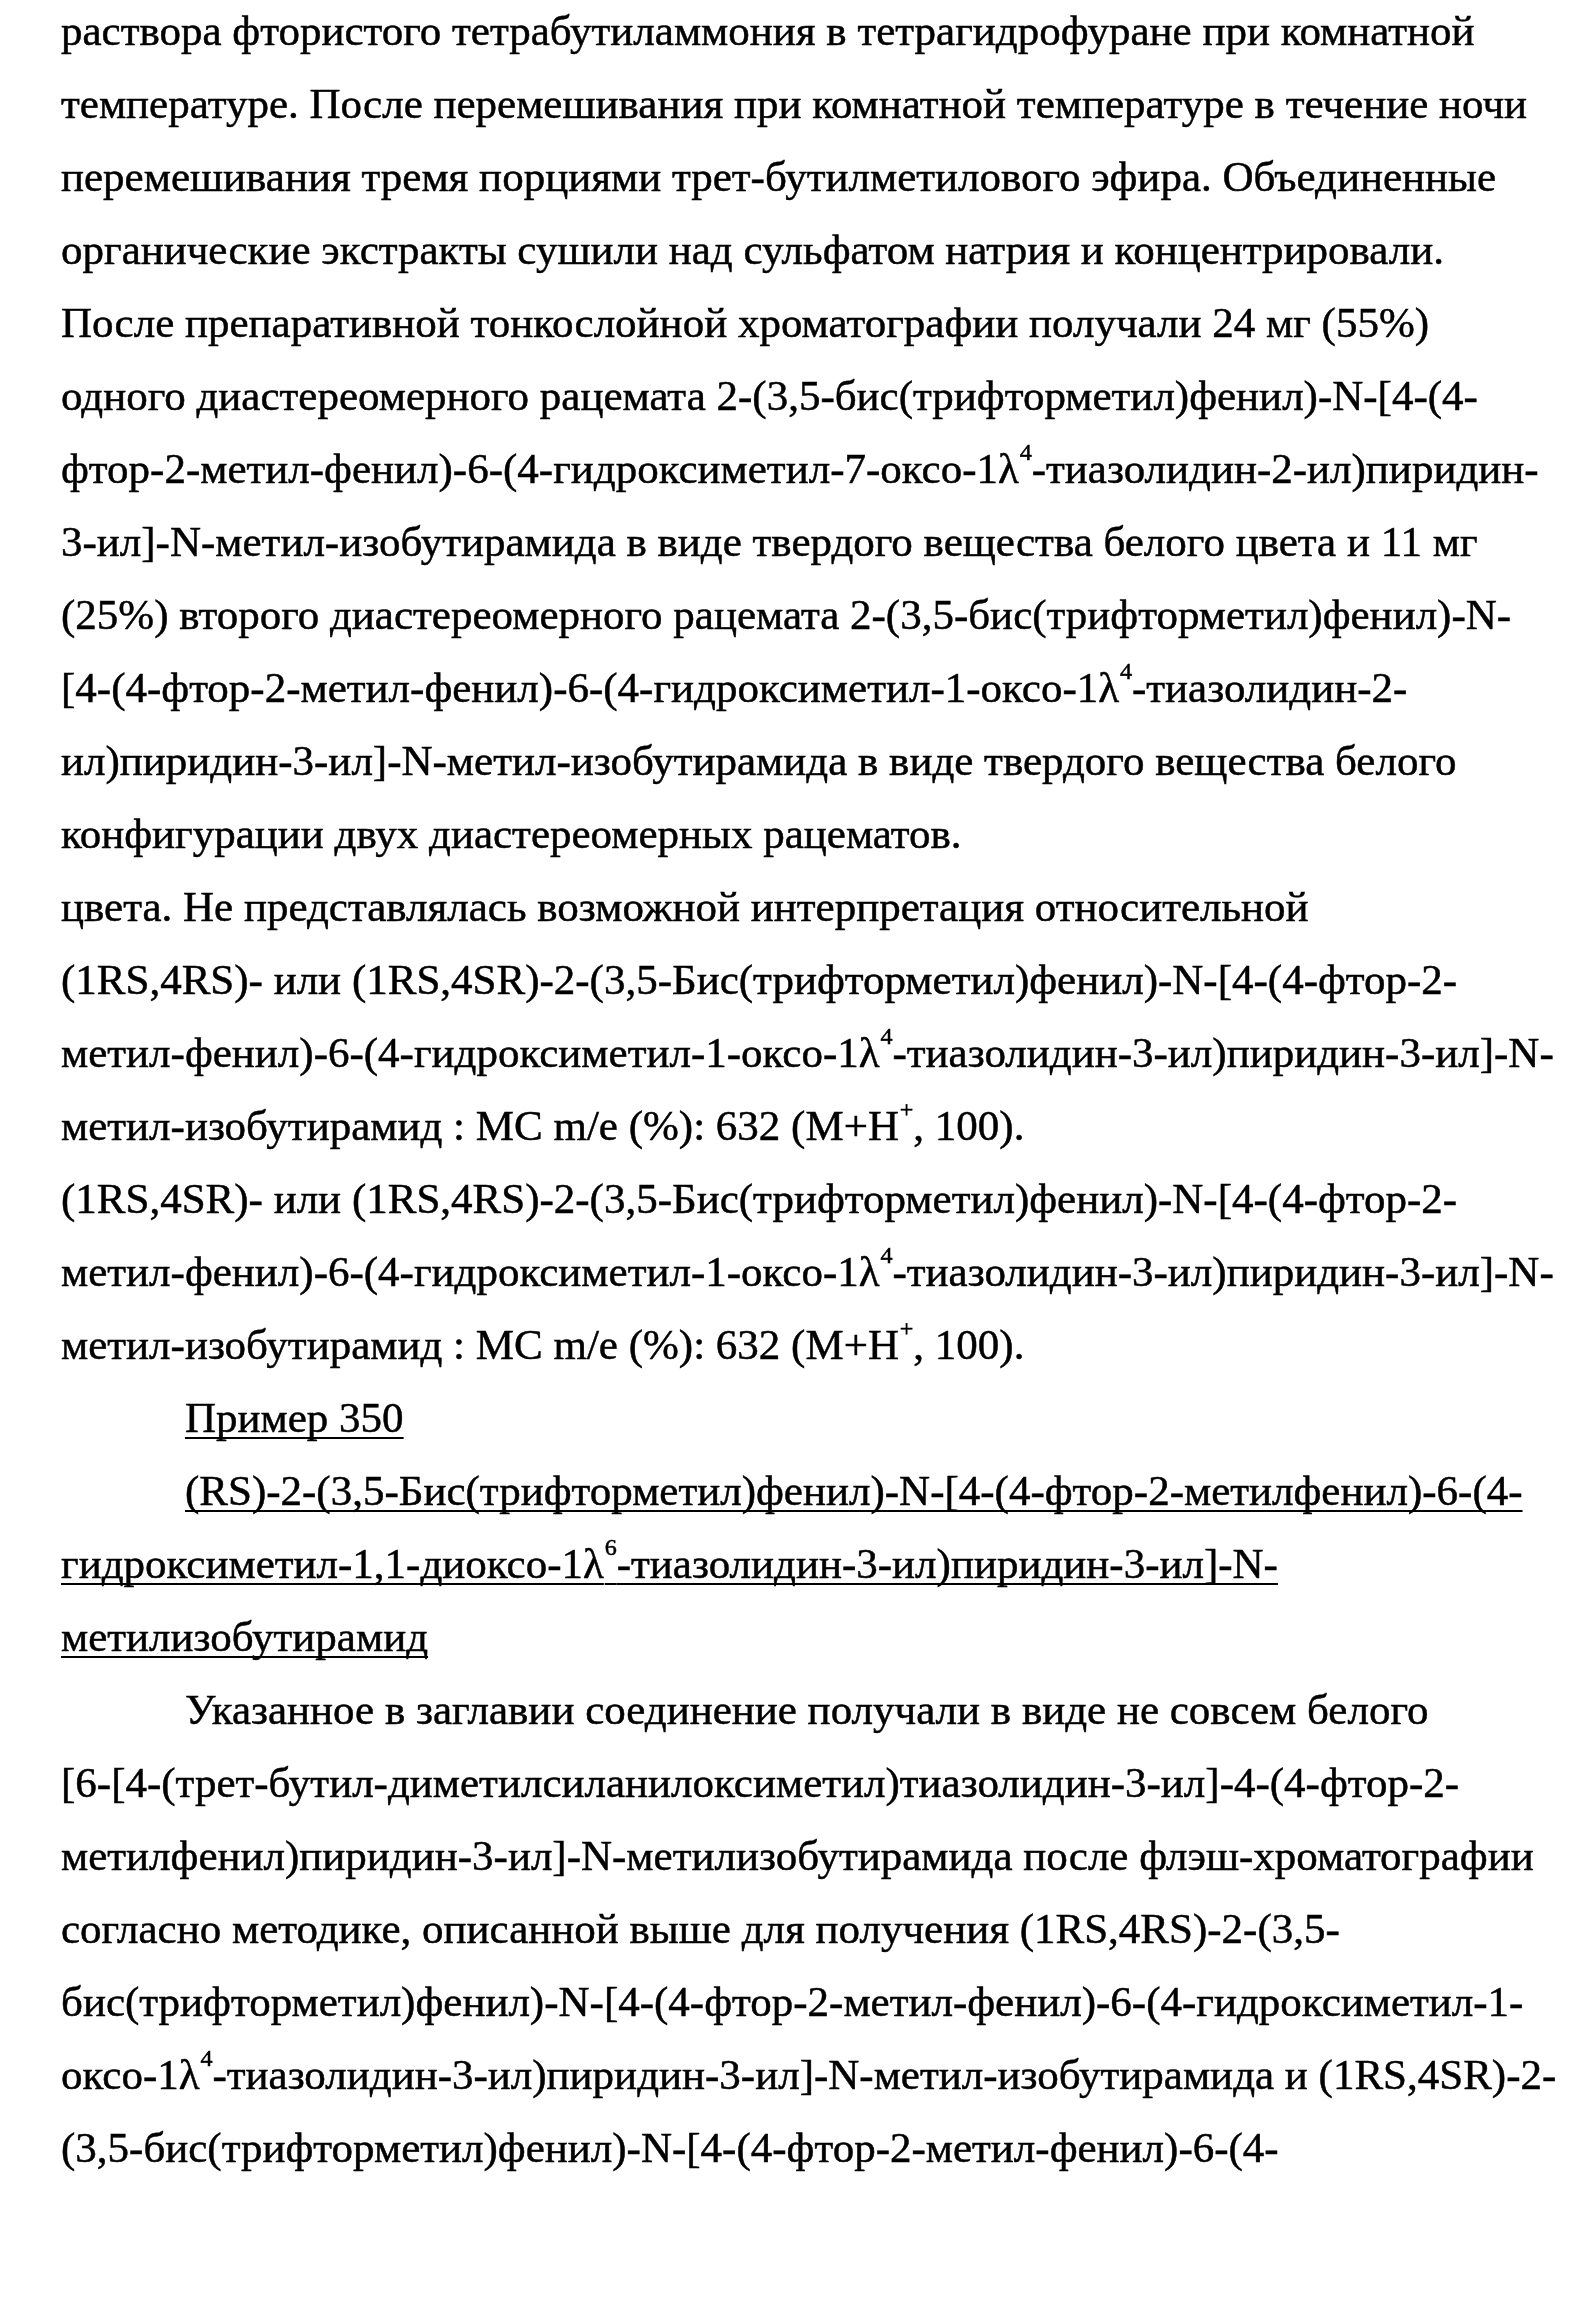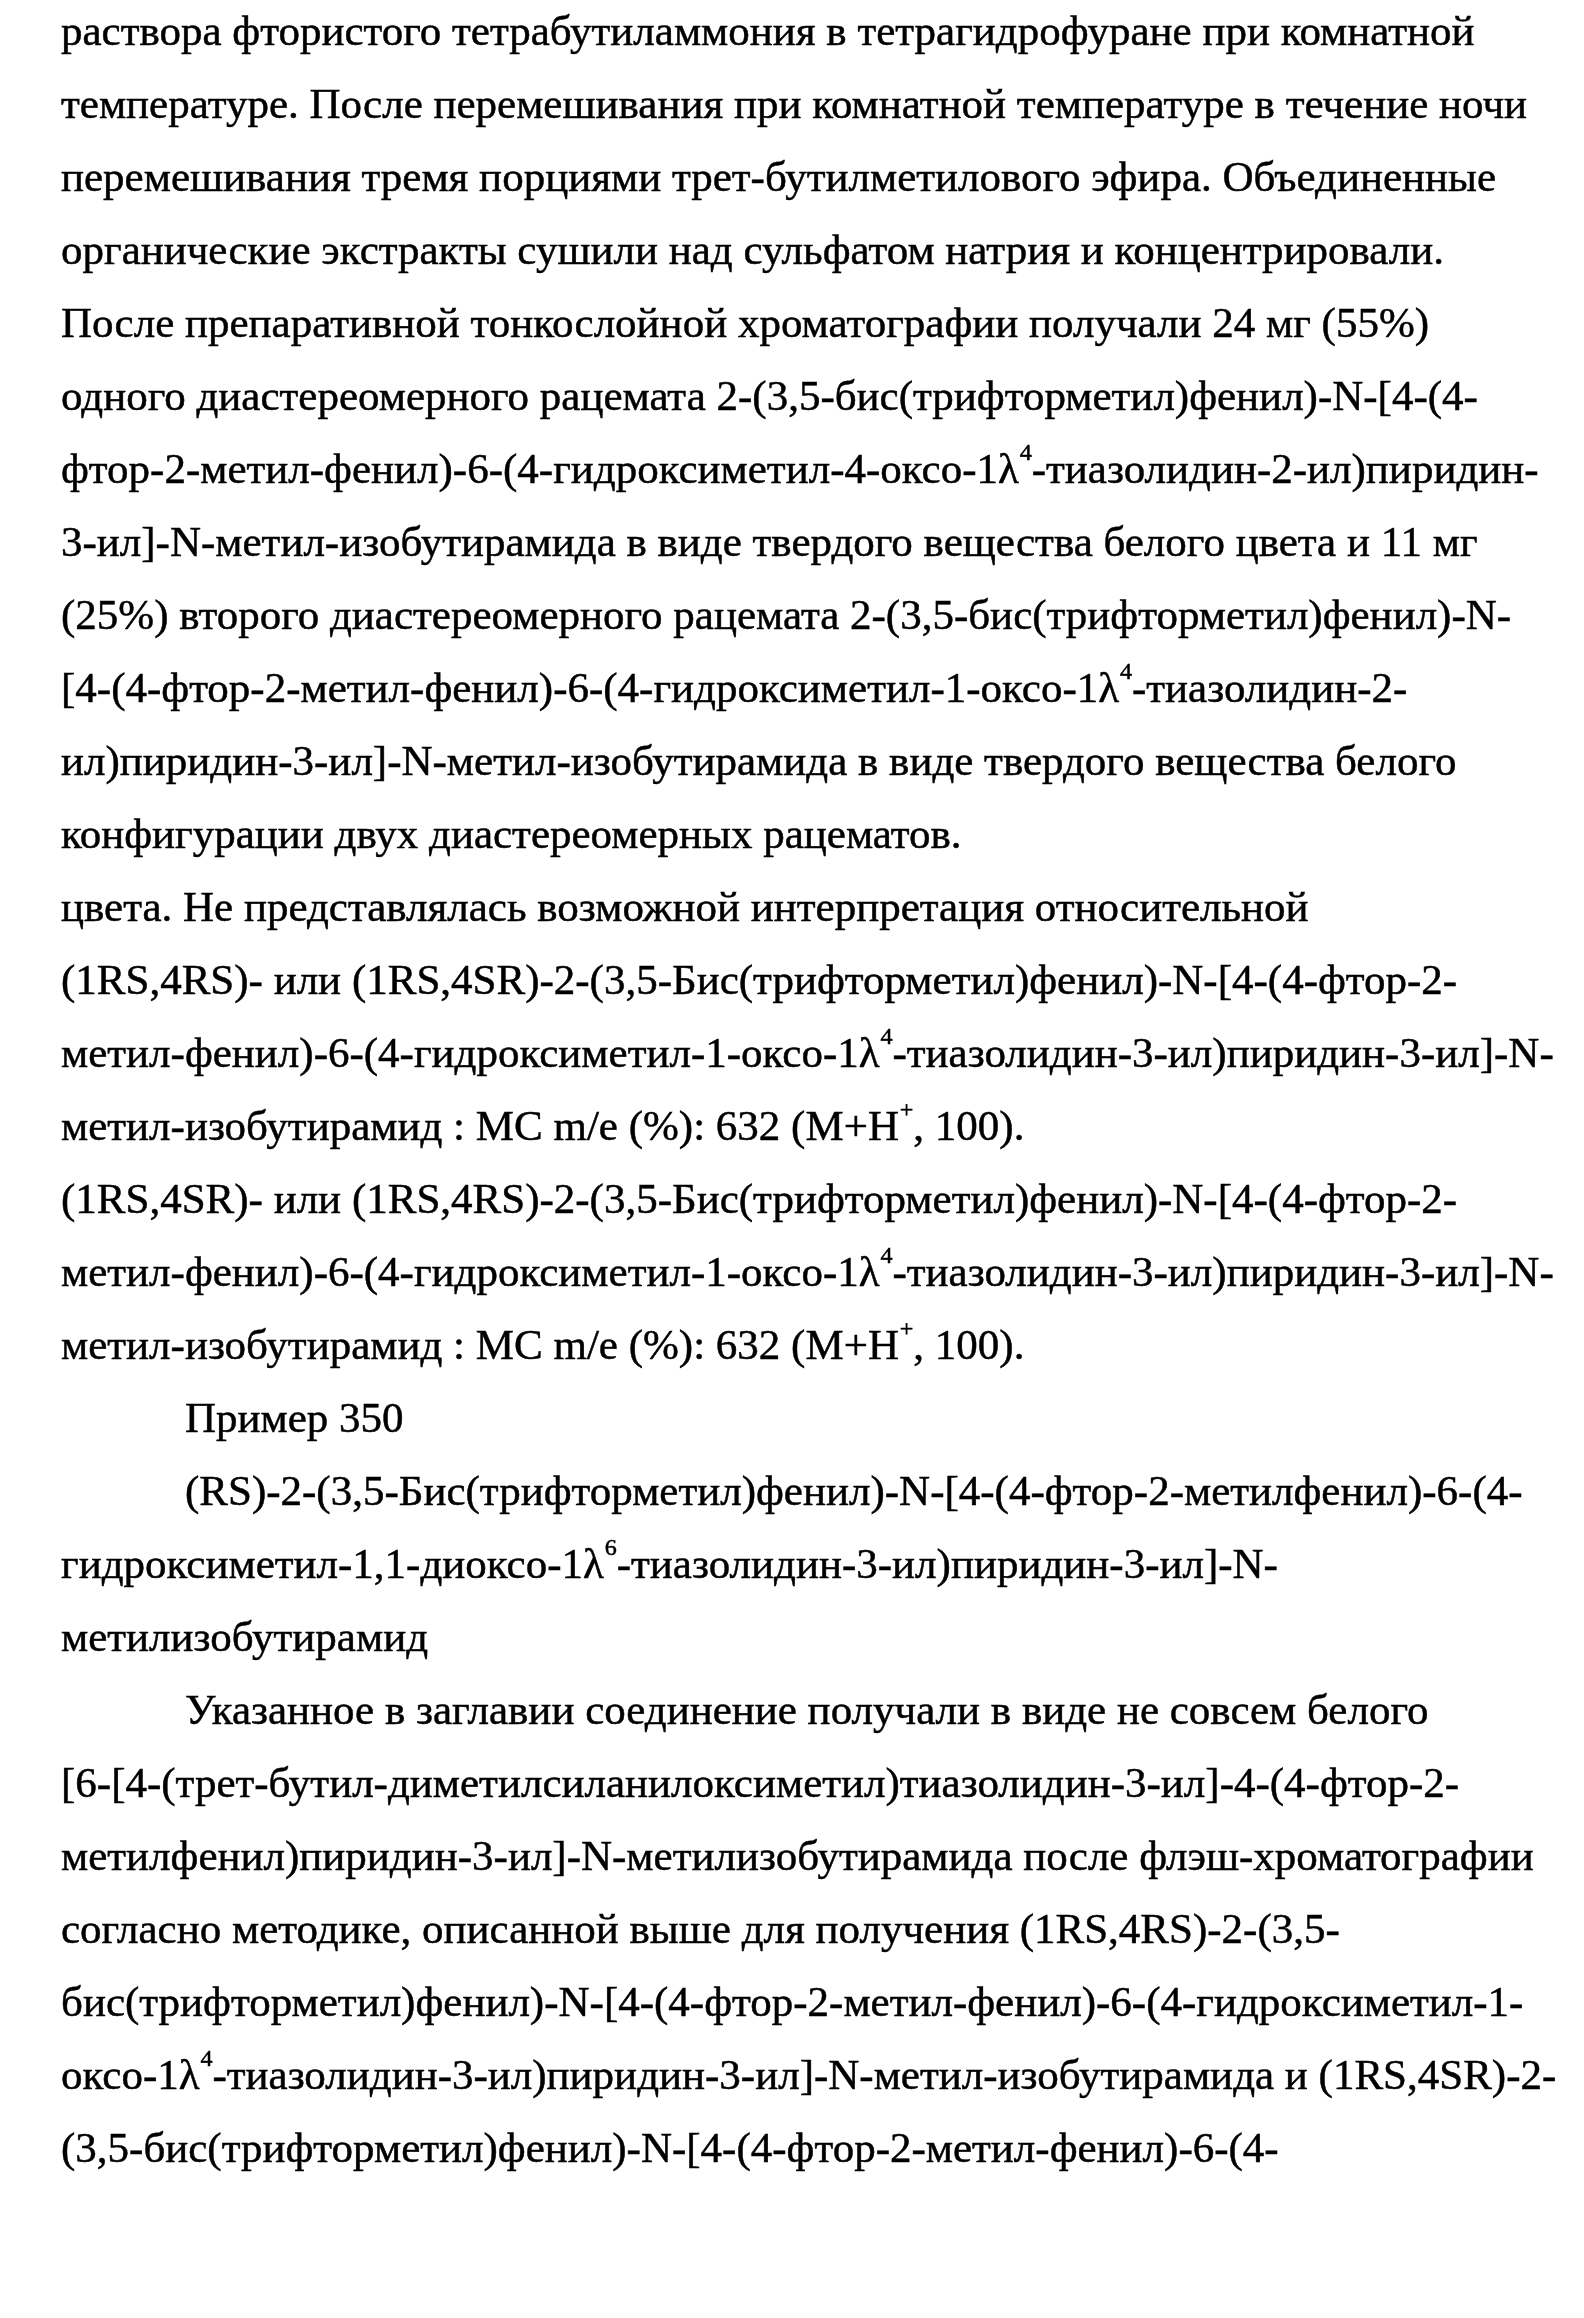--- a/index.html
+++ b/index.html
@@ -10,41 +10,41 @@
   }
   .doc {
     position: absolute; left: 37px; top: -6.5px; width: 1548px;
     font-family: "Liberation Serif", "DejaVu Serif", serif;
     font-size: 43px; line-height: 73px; color: #000000;
     -webkit-text-stroke: 0.5px #000000;
   }
   .line { display: block; white-space: nowrap; height: 73px; }
   .indent { padding-left: 124px; }
   .ul {
-    text-decoration-thickness: 2.4px;
+    text-decoration: underline; text-decoration-thickness: 2.4px;
     text-underline-offset: 4.9px; text-decoration-skip-ink: none;
   }
   sup.sp {
     font-size: 0.56em; line-height: 0; vertical-align: 23px; margin-left: 0.8px;
   }
 </style>
 </head>
 <body>
 
 <div class="page">
   <div class="doc">
 
     <div>
       <div class="line">раствора фтористого тетрабутиламмония в тетрагидрофуране при комнатной</div>
       <div class="line">температуре. После перемешивания при комнатной температуре в течение ночи</div>
       <div class="line">перемешивания тремя порциями трет-бутилметилового эфира. Объединенные</div>
       <div class="line">органические экстракты сушили над сульфатом натрия и концентрировали.</div>
       <div class="line">После препаративной тонкослойной хроматографии получали 24 мг (55%)</div>
       <div class="line">одного диастереомерного рацемата 2-(3,5-бис(трифторметил)фенил)-N-[4-(4-</div>
-      <div class="line"><span>фтор-2-метил-фенил)-6-(4-гидроксиметил-4-оксо-1λ</span><sup class="sp">4</sup><span>-тиазолидин-2-ил)пиридин-</span></div>
+      <div class="line"><span>фтор-2-метил-фенил)-6-(4-гидроксиметил-7-оксо-1λ</span><sup class="sp">4</sup><span>-тиазолидин-2-ил)пиридин-</span></div>
       <div class="line">3-ил]-N-метил-изобутирамида в виде твердого вещества белого цвета и 11 мг</div>
       <div class="line">(25%) второго диастереомерного рацемата 2-(3,5-бис(трифторметил)фенил)-N-</div>
       <div class="line"><span>[4-(4-фтор-2-метил-фенил)-6-(4-гидроксиметил-1-оксо-1λ</span><sup class="sp">4</sup><span>-тиазолидин-2-</span></div>
       <div class="line">ил)пиридин-3-ил]-N-метил-изобутирамида в виде твердого вещества белого</div>
       <div class="line">конфигурации двух диастереомерных рацематов.</div>
       <div class="line">цвета. Не представлялась возможной интерпретация относительной</div>
     </div>
 
     <div>
       <div class="line">(1RS,4RS)- или (1RS,4SR)-2-(3,5-Бис(трифторметил)фенил)-N-[4-(4-фтор-2-</div>

